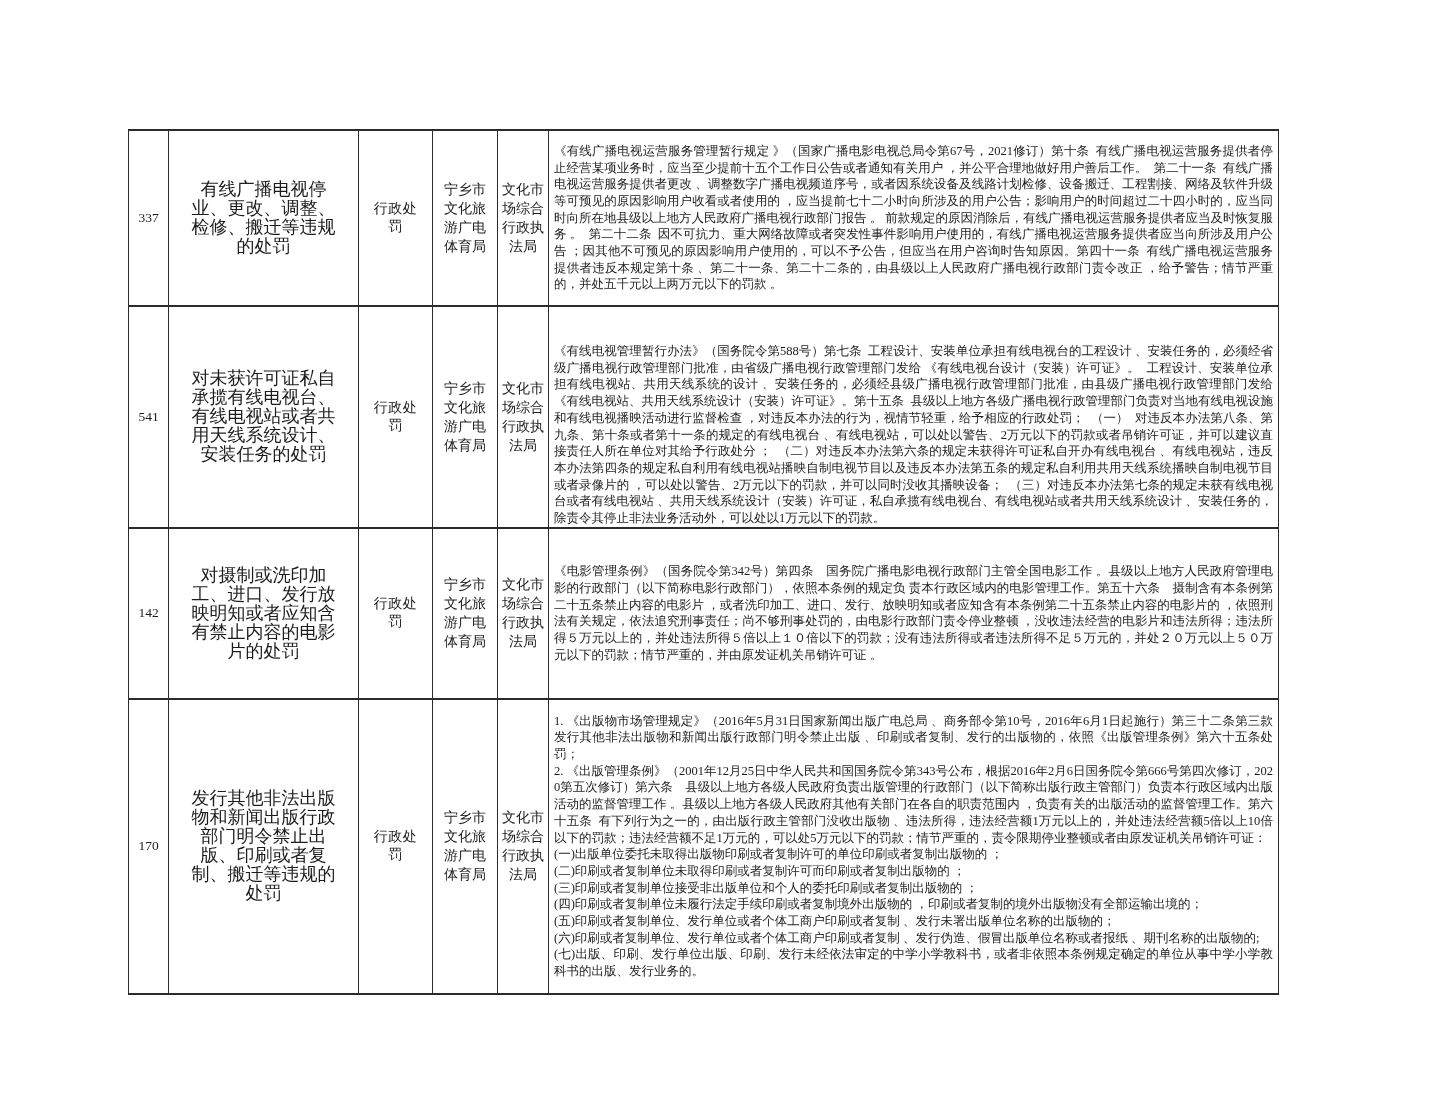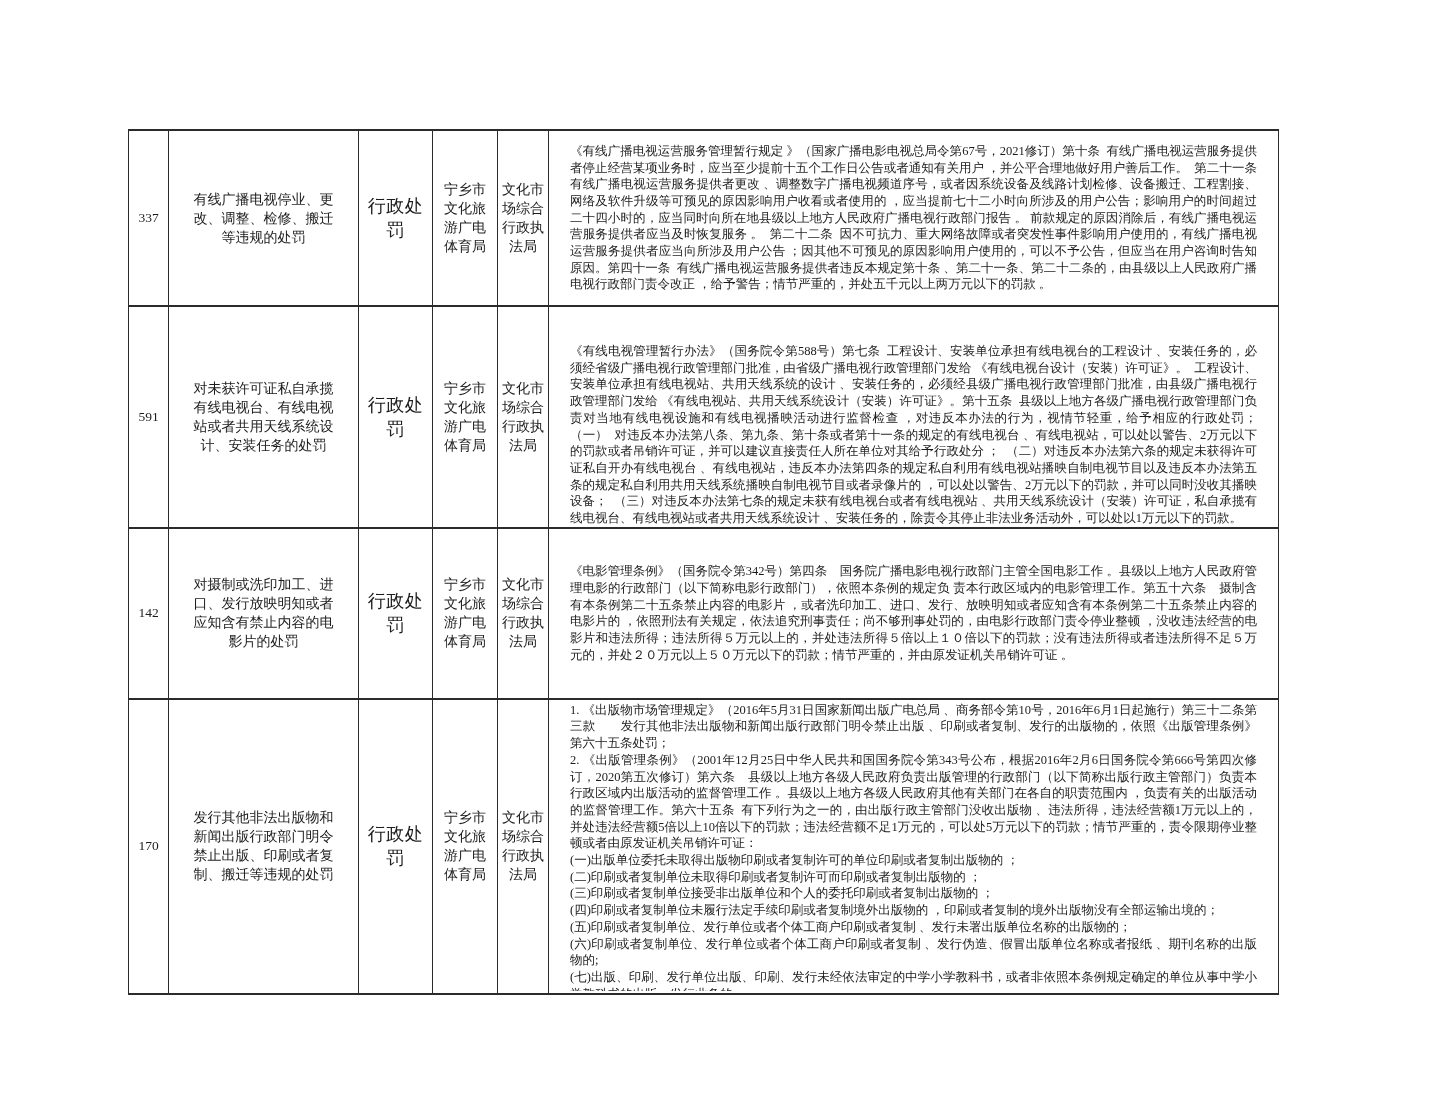--- a/index.html
+++ b/index.html
@@ -37,48 +37,48 @@
   tr.r340 { height: 295px; }
 
   .c-no {
     text-align: center;
     vertical-align: middle;
     font-size: 13.5px;
   }
   .c-name {
     text-align: center;
     vertical-align: middle;
-    font-size: 14px;
+    font-size: 18px;
     line-height: 19px;
     padding: 0 22px;
   }
   .c-type {
     text-align: center;
     vertical-align: middle;
-    font-size: 18px;
+    font-size: 14px;
     letter-spacing: 0.5px;
     margin-top: 20px;
   }
   .c-dept {
     text-align: center;
     vertical-align: middle;
     font-size: 14px;
     line-height: 19px;
     padding: 0 5px;
   }
   .c-agency {
     text-align: center;
     vertical-align: middle;
     font-size: 14px;
     line-height: 19px;
     padding: 12px 4px;
   }
   .c-legal {
     vertical-align: middle;
-    padding: 0 21px;
+    padding: 0 5px;
   }
   .legal-clip {
     overflow: hidden;
     margin: 0 auto;
   }
   .clip337 { max-height: 169px; }
   .clip338 { max-height: 201px; margin-top: 36px; }
   .clip339 { max-height: 164px; }
   .clip340 { max-height: 289px; }
   .legal {
@@ -108,21 +108,21 @@
       <td class="c-type">行政处罚</td>
       <td class="c-dept">宁乡市文化旅游广电体育局</td>
       <td class="c-agency">文化市场综合行政执法局</td>
       <td class="c-legal">
         <div class="legal-clip clip337">
           <div class="legal">《有线广播电视运营服务管理暂行规定 》（国家广播电影电视总局令第67号，2021修订）第十条  有线广播电视运营服务提供者停止经营某项业务时，应当至少提前十五个工作日公告或者通知有关用户 ，并公平合理地做好用户善后工作。  第二十一条  有线广播电视运营服务提供者更改 、调整数字广播电视频道序号，或者因系统设备及线路计划检修、设备搬迁、工程割接、网络及软件升级等可预见的原因影响用户收看或者使用的 ，应当提前七十二小时向所涉及的用户公告；影响用户的时间超过二十四小时的，应当同时向所在地县级以上地方人民政府广播电视行政部门报告 。 前款规定的原因消除后，有线广播电视运营服务提供者应当及时恢复服务 。  第二十二条  因不可抗力、重大网络故障或者突发性事件影响用户使用的，有线广播电视运营服务提供者应当向所涉及用户公告 ；因其他不可预见的原因影响用户使用的，可以不予公告，但应当在用户咨询时告知原因。第四十一条  有线广播电视运营服务提供者违反本规定第十条 、第二十一条、第二十二条的，由县级以上人民政府广播电视行政部门责令改正 ，给予警告；情节严重的，并处五千元以上两万元以下的罚款 。</div>
         </div>
       </td>
     </tr>
     <tr class="r338">
-      <td class="c-no">591</td>
+      <td class="c-no">541</td>
       <td class="c-name">对未获许可证私自承揽有线电视台、有线电视站或者共用天线系统设计、安装任务的处罚</td>
       <td class="c-type">行政处罚</td>
       <td class="c-dept">宁乡市文化旅游广电体育局</td>
       <td class="c-agency">文化市场综合行政执法局</td>
       <td class="c-legal">
         <div class="legal-clip clip338">
           <div class="legal">《有线电视管理暂行办法》（国务院令第588号）第七条  工程设计、安装单位承担有线电视台的工程设计 、安装任务的，必须经省级广播电视行政管理部门批准，由省级广播电视行政管理部门发给 《有线电视台设计（安装）许可证》。  工程设计、安装单位承担有线电视站、共用天线系统的设计 、安装任务的，必须经县级广播电视行政管理部门批准，由县级广播电视行政管理部门发给 《有线电视站、共用天线系统设计（安装）许可证》。第十五条  县级以上地方各级广播电视行政管理部门负责对当地有线电视设施和有线电视播映活动进行监督检查 ，对违反本办法的行为，视情节轻重，给予相应的行政处罚；  （一）  对违反本办法第八条、第九条、第十条或者第十一条的规定的有线电视台 、有线电视站，可以处以警告、2万元以下的罚款或者吊销许可证，并可以建议直接责任人所在单位对其给予行政处分 ；  （二）对违反本办法第六条的规定未获得许可证私自开办有线电视台 、有线电视站，违反本办法第四条的规定私自利用有线电视站播映自制电视节目以及违反本办法第五条的规定私自利用共用天线系统播映自制电视节目或者录像片的 ，可以处以警告、2万元以下的罚款，并可以同时没收其播映设备；  （三）对违反本办法第七条的规定未获有线电视台或者有线电视站 、共用天线系统设计（安装）许可证，私自承揽有线电视台、有线电视站或者共用天线系统设计 、安装任务的，除责令其停止非法业务活动外，可以处以1万元以下的罚款。</div>
         </div>
       </td>
     </tr>

